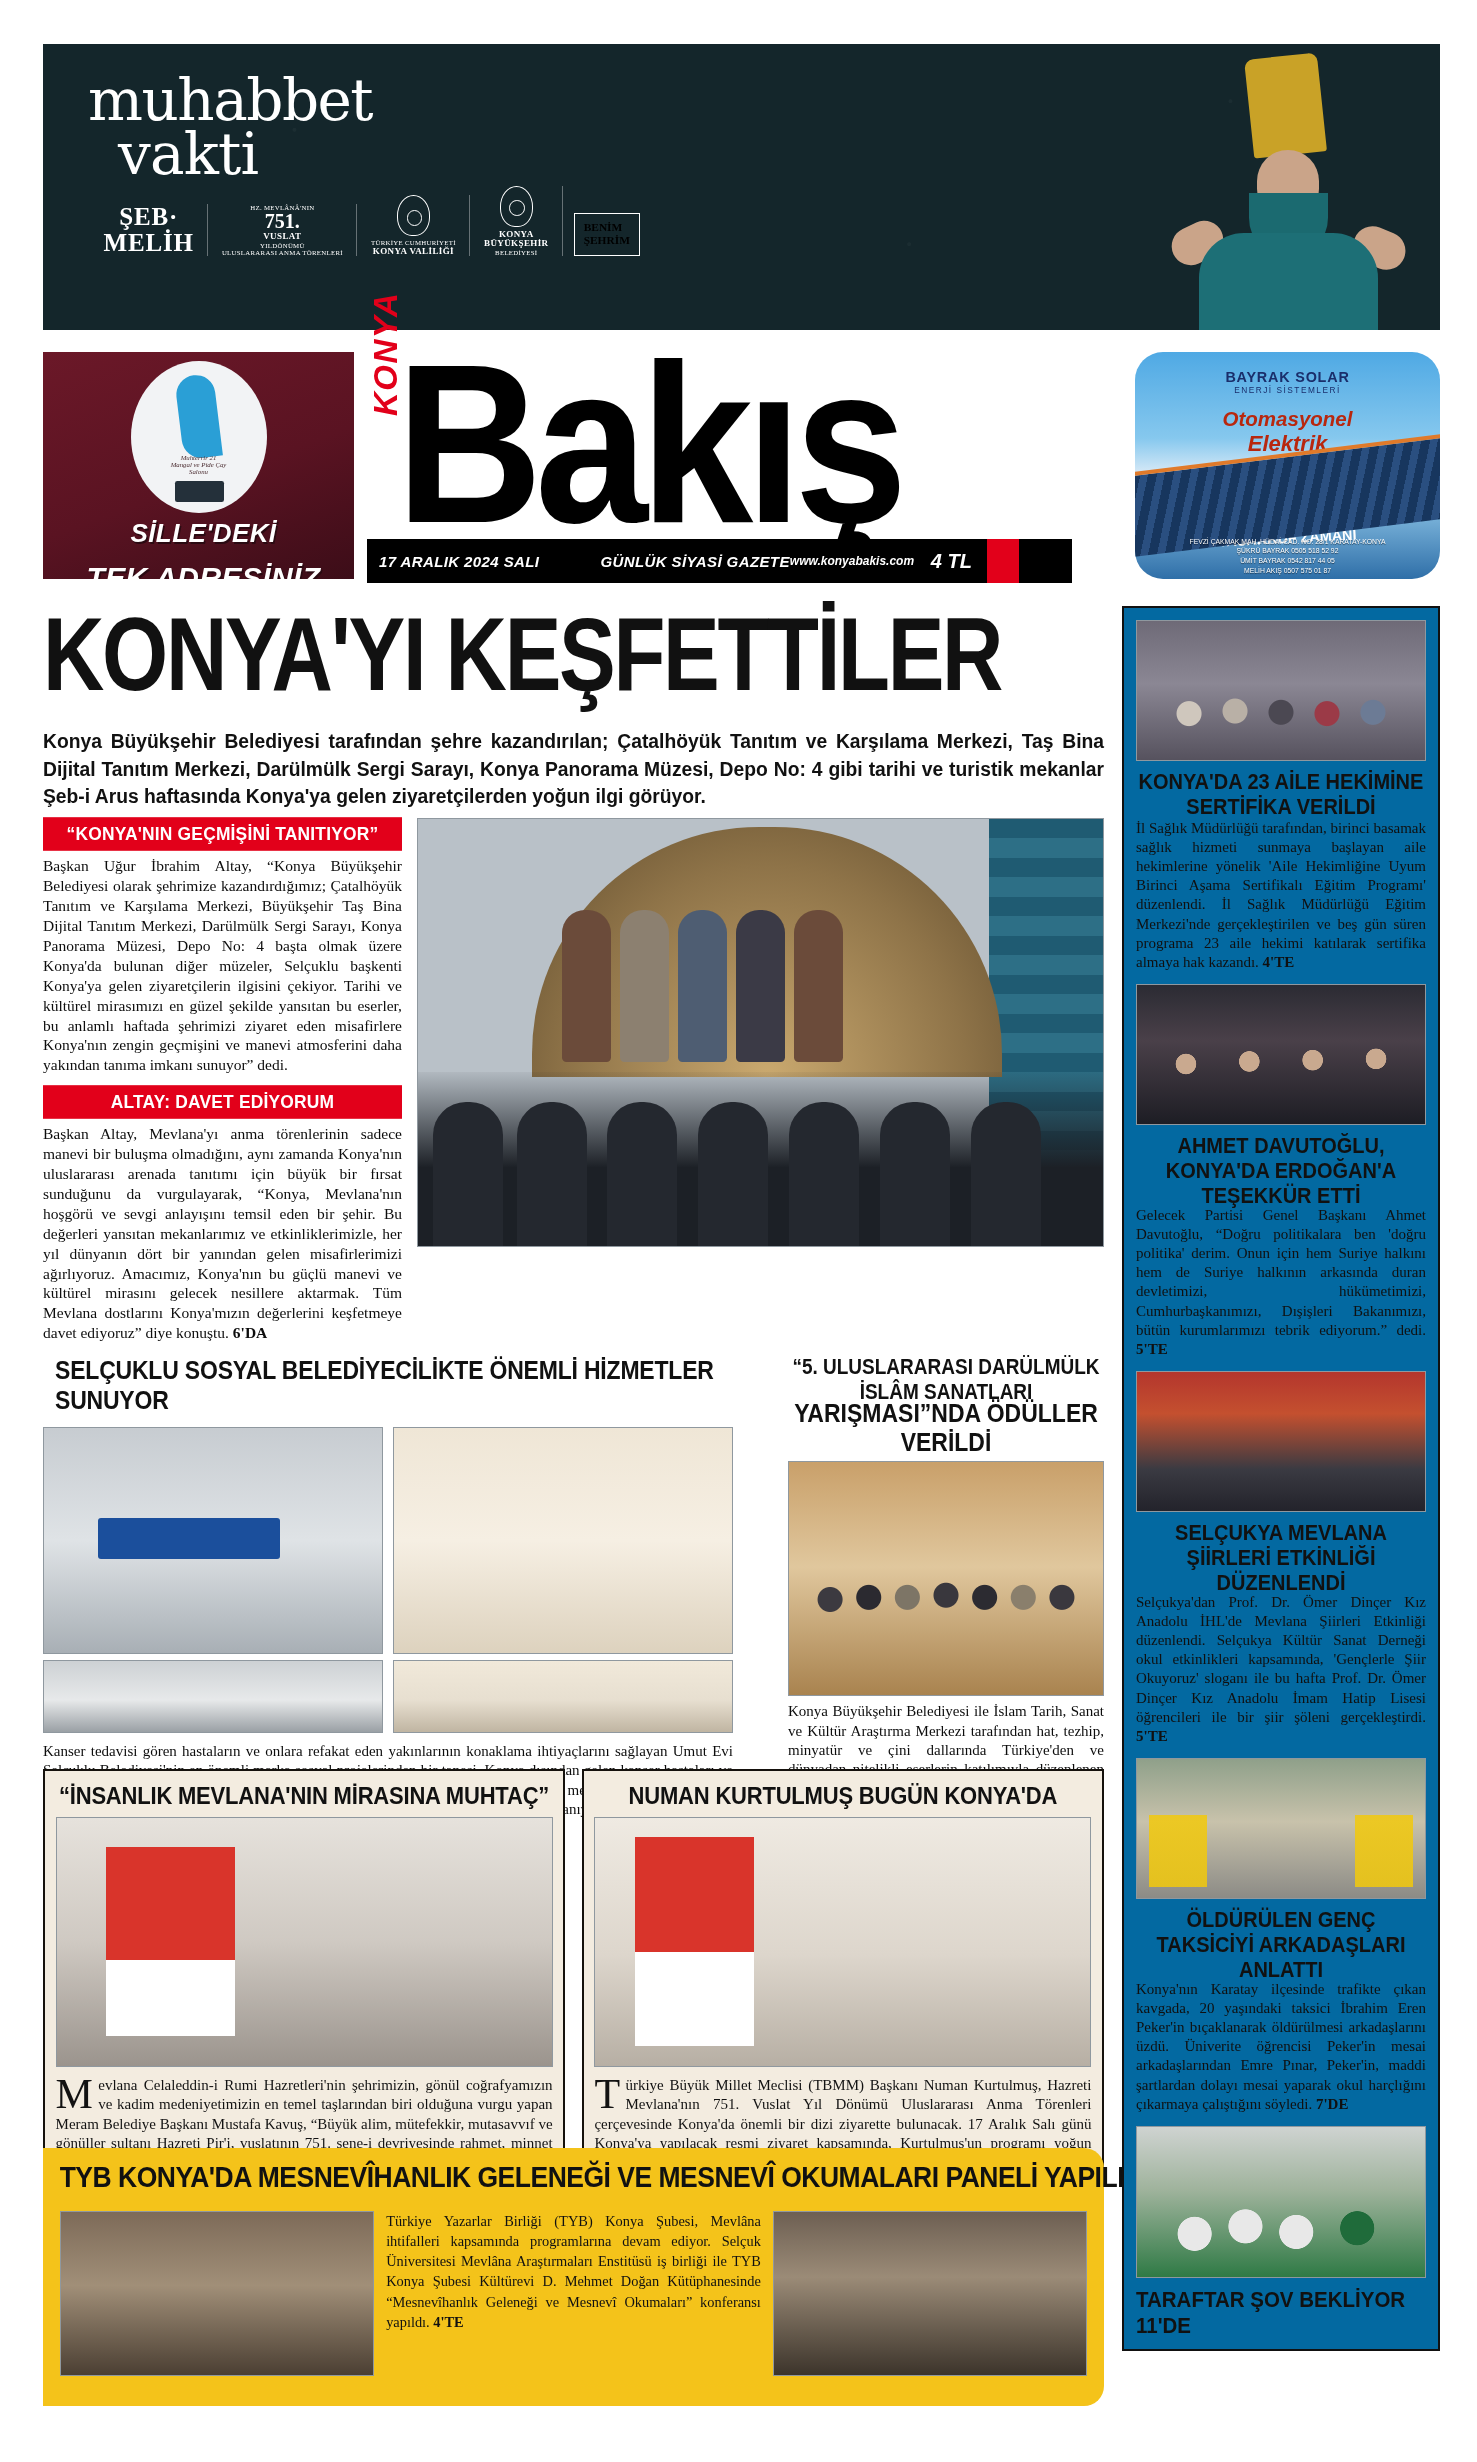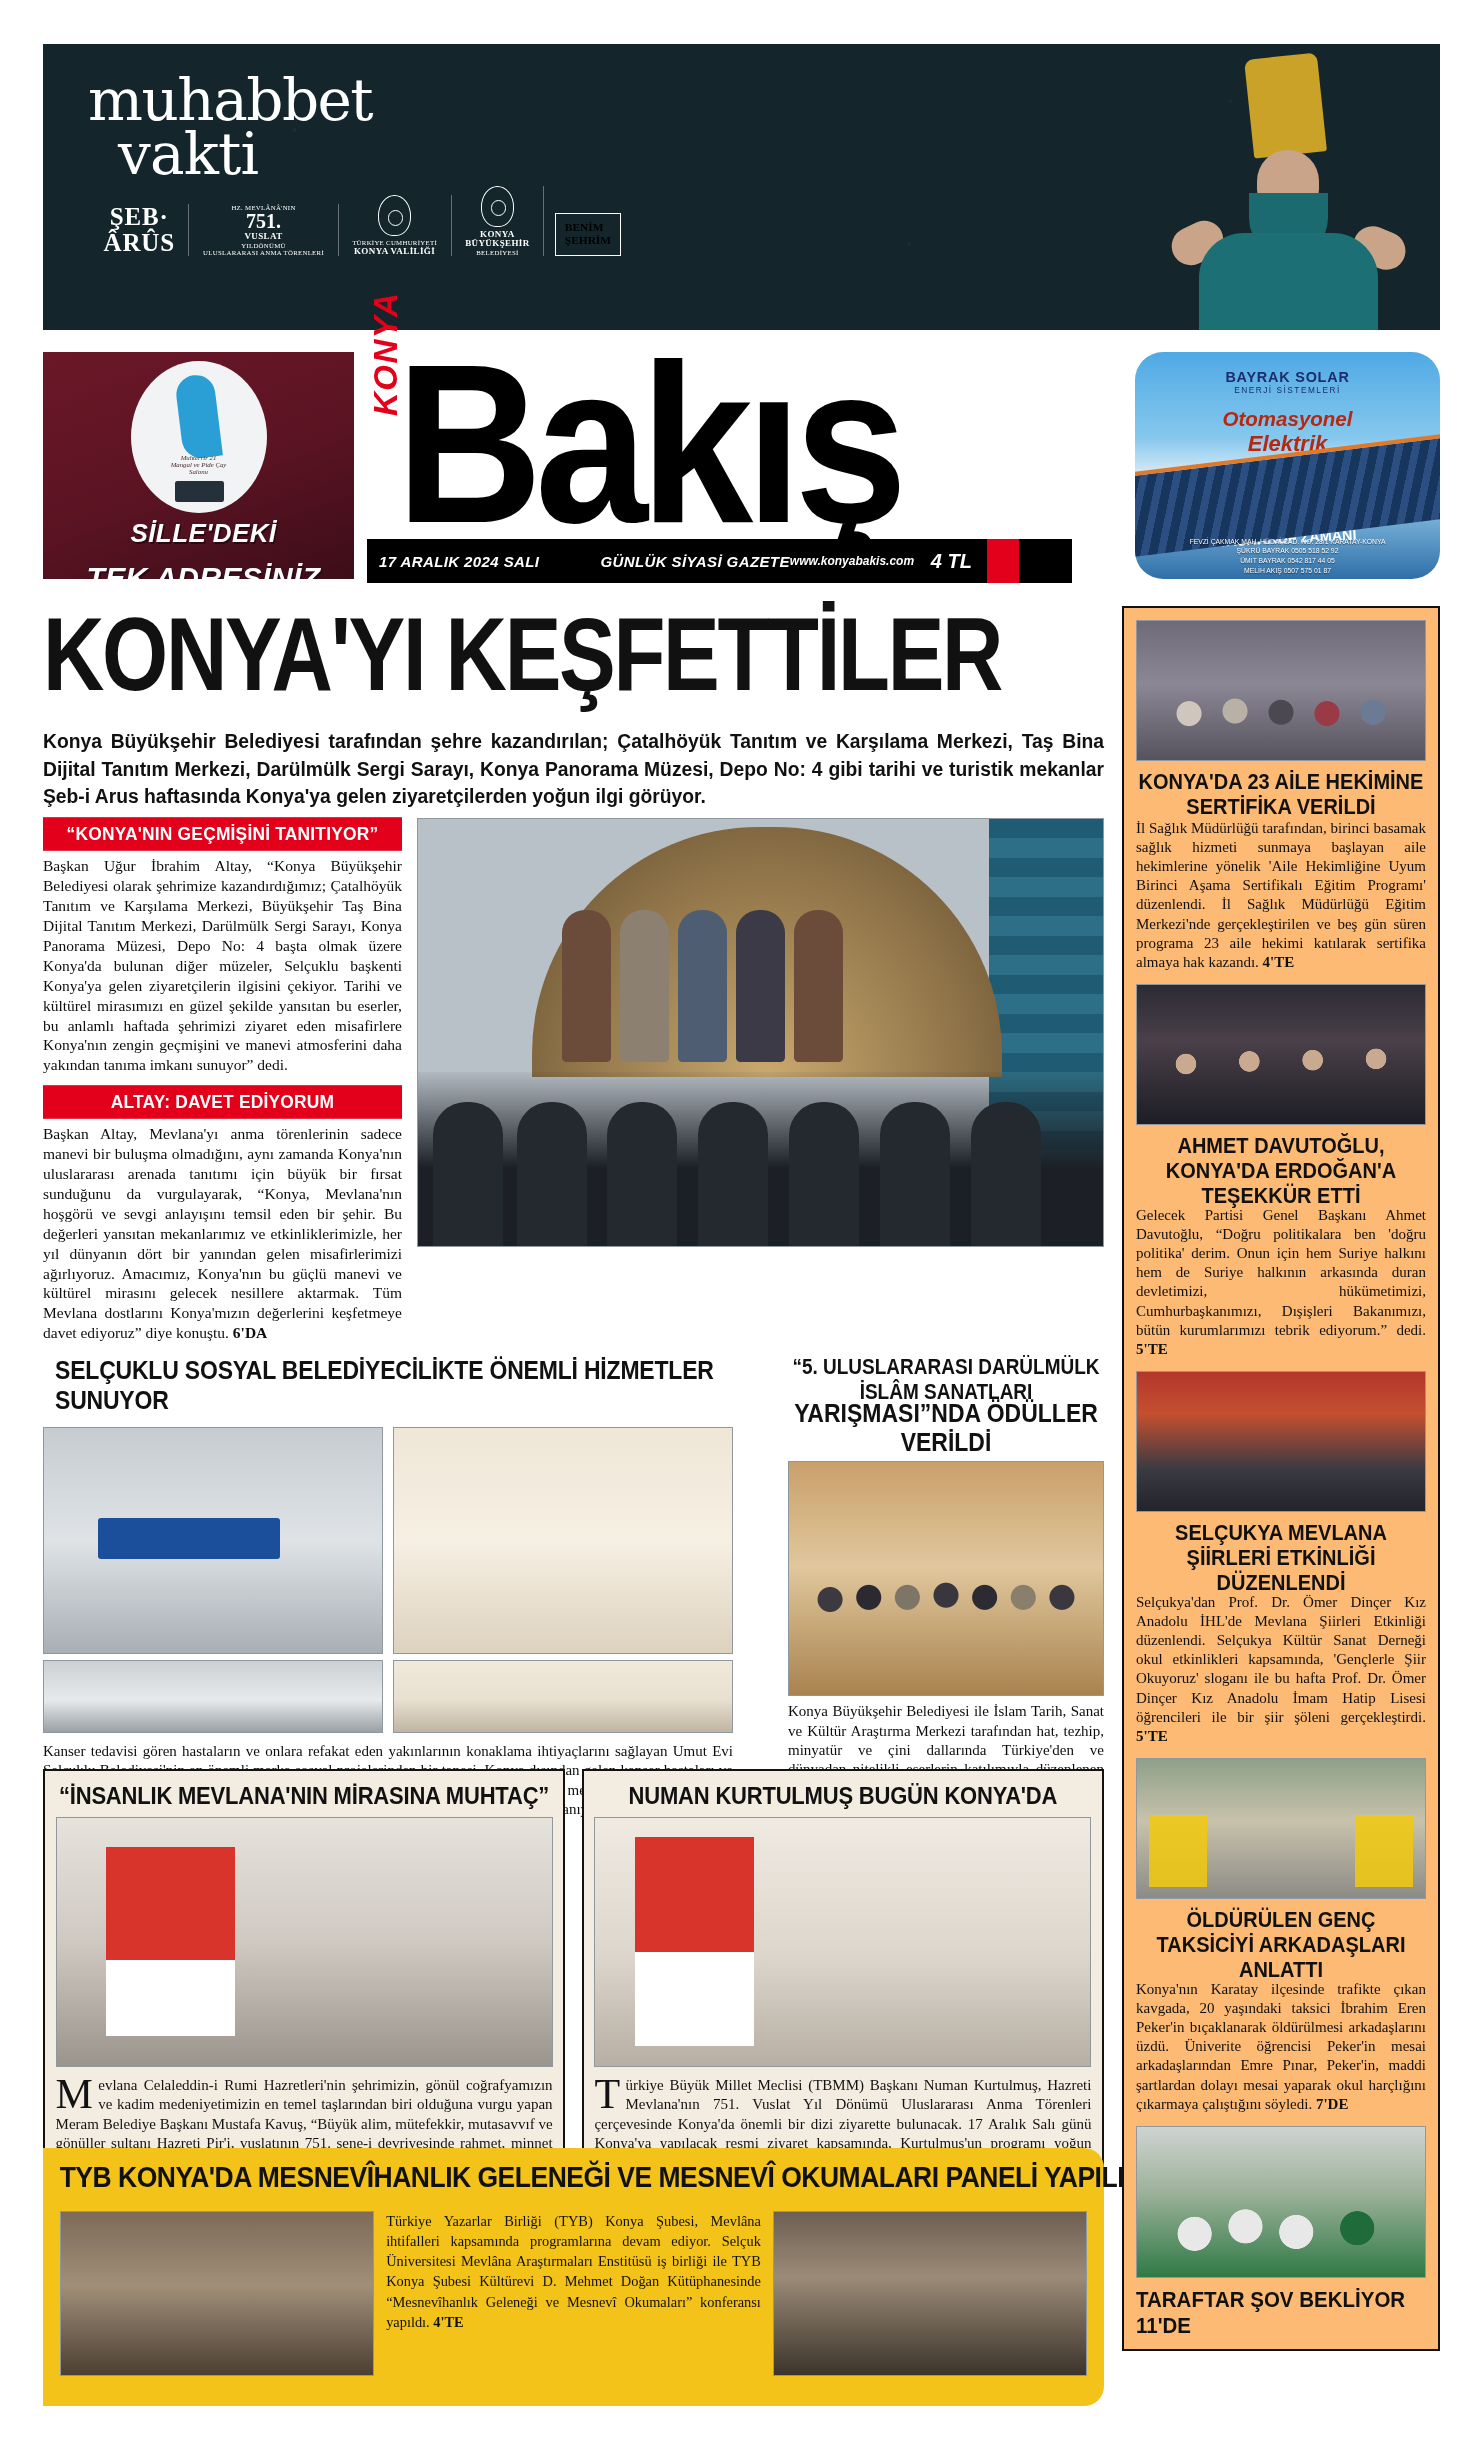--- a/index.html
+++ b/index.html
@@ -348,21 +348,21 @@
   .yb-ph { width: 318px; height: 165px; }
   .yb-text {
     width: 379px;
     font-family: "Liberation Serif", serif;
     font-size: 14.4px; line-height: 1.4; text-align: justify; color: #111;
   }
 
   
   .sidebar {
     position: absolute; right: 0; top: 0;
-    width: 318px; background: #fdba74;
+    width: 318px; background: #0369a1;
     border: 2.3px solid #111; padding: 12px 12px 15px;
   }
   .sb-block { margin-bottom: 12px; }
   .sb-ph { width: 100%; height: 141px; }
   .sb-title {
     font-family: "Liberation Sans", sans-serif;
     font-weight: bold; font-size: 20px; line-height: 1.14;
     text-align: center; color: #111; margin: 7.6px 0 4.5px;
     transform: scaleY(1.1); transform-origin: center top;
   }
@@ -454,21 +454,21 @@
   <div class="promo-banner">
 
     <div class="promo-left">
       <div class="muhabbet">muhabbet</div>
       <div class="vakti">vakti</div>
     </div>
 
     <div class="sponsor-row">
       <div class="sp-block">
         <div class="seb-arus">ŞEB·</div>
-        <div class="seb-arus">ÂRÛS</div>
+        <div class="seb-arus">MELİH</div>
       </div>
       <div class="sp-block">
         <div class="sp-small">HZ. MEVLÂNÂ'NIN</div>
         <div class="seb-751">751.</div>
         <div class="sp-mid">VUSLAT</div>
         <div class="sp-small">YILDÖNÜMÜ</div>
         <div class="sp-small">ULUSLARARASI ANMA TÖRENLERİ</div>
       </div>
       <div class="sp-block">
         <div class="sp-emblem"></div>

